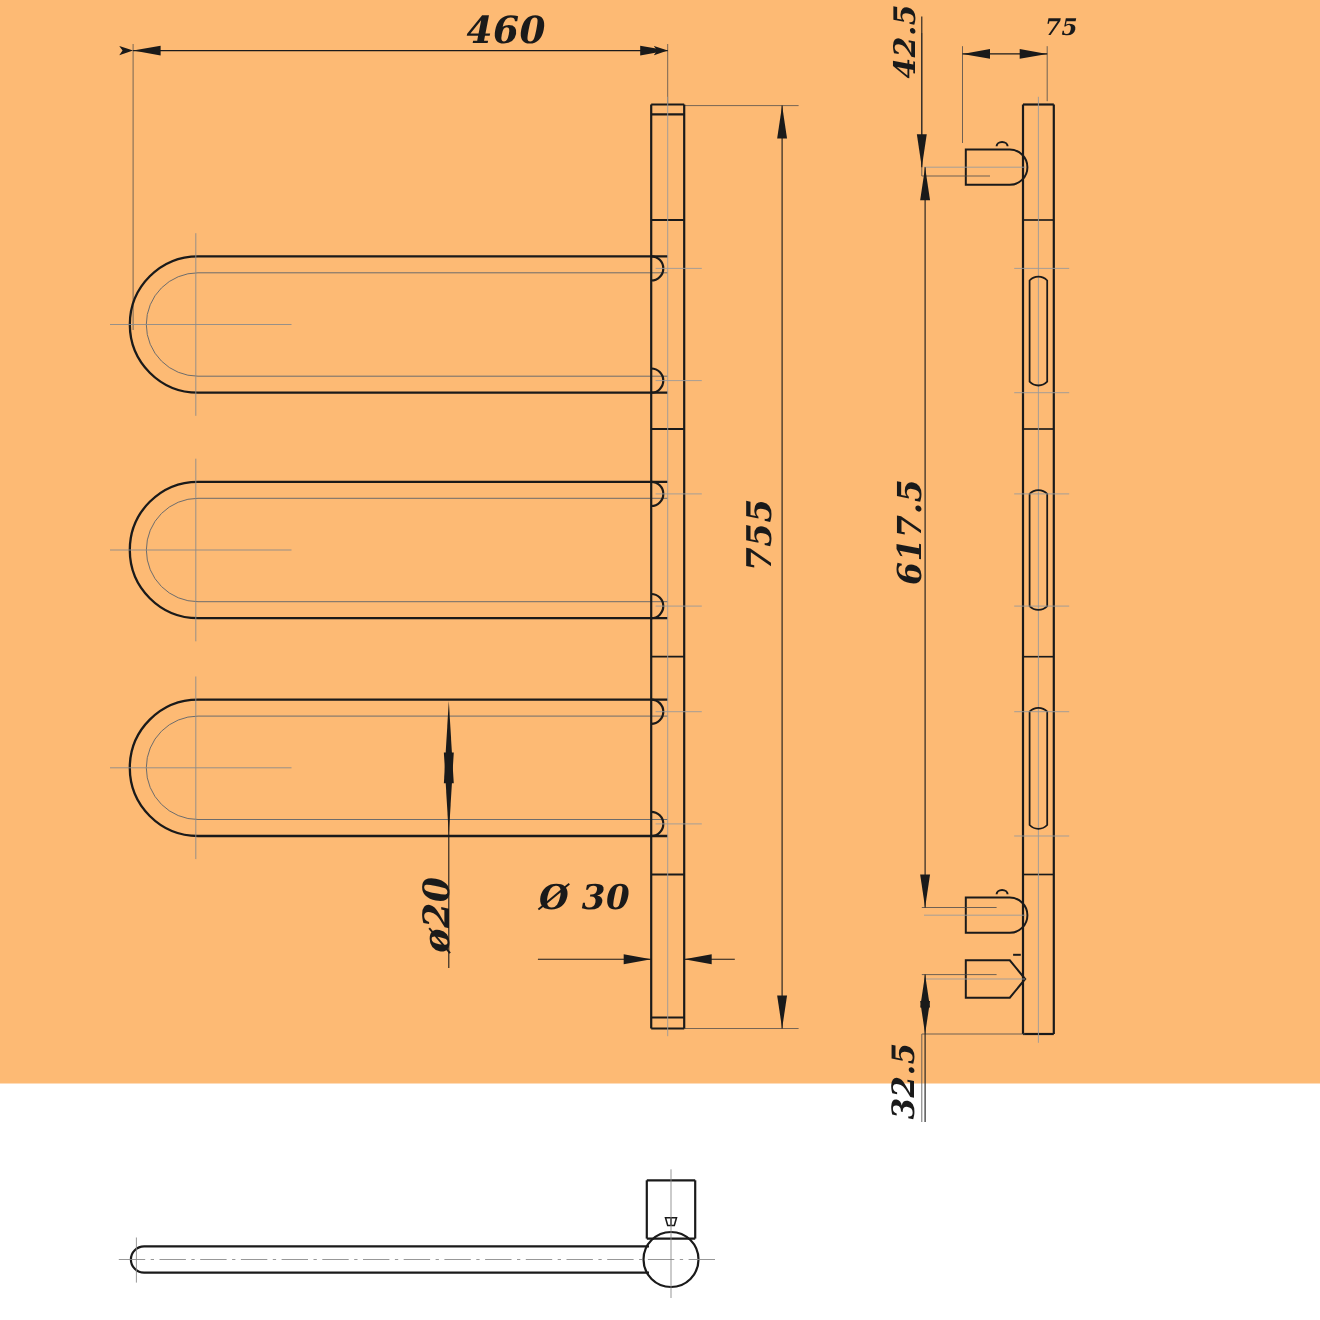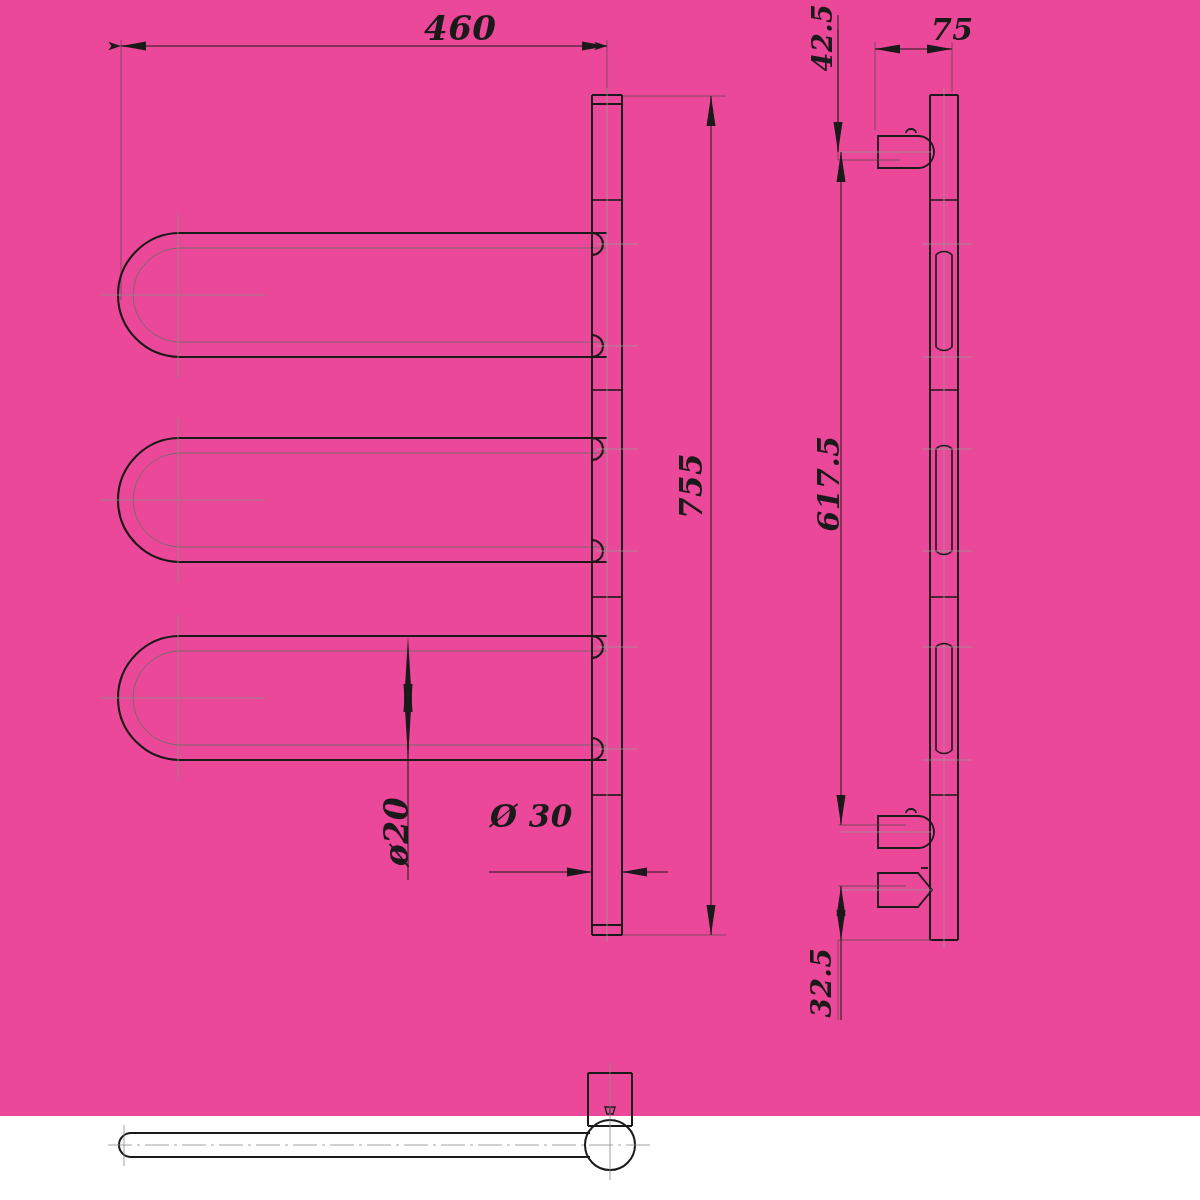--- a/index.html
+++ b/index.html
@@ -1,18 +1,18 @@
 <!DOCTYPE html>
 <html><head>
 <meta charset="utf-8">
 <style>
   html,body{margin:0;padding:0;background:#ffffff;}
   body{width:1200px;height:1200px;overflow:hidden;
        font-family:"DejaVu Sans","Liberation Sans",sans-serif;}
-  #stage{position:relative;width:1200px;height:1116px;background:#ec4899;}
+  #stage{position:relative;width:1200px;height:985px;background:#fdba74;}
   svg#dwg{position:absolute;left:0;top:0;width:1200px;height:1200px;display:block;}
   .lbl{position:absolute;color:#1a1a1a;font-family:"DejaVu Serif","Liberation Serif",serif;
        font-style:italic;font-weight:700;white-space:nowrap;letter-spacing:0.5px;}
 </style>
 </head>
 <body>
 
 <div id="stage">
 
   <svg id="dwg" viewBox="0 0 1200 1200">
@@ -272,21 +272,21 @@
 
     </g>
   </svg>
 
   <div class="lbl" style="left:424px;top:8px;font-size:34px;">460</div>
 
   <div class="lbl" style="left:658px;top:468px;font-size:31px;transform:rotate(-90deg);transform-origin:center;">755</div>
 
   <div class="lbl" style="left:789px;top:22px;font-size:27px;transform:rotate(-90deg);transform-origin:center;">42.5</div>
 
-  <div class="lbl" style="left:931px;top:12px;font-size:30px;">75</div>
+  <div class="lbl" style="left:950px;top:12px;font-size:21px;">75</div>
 
   <div class="lbl" style="left:780px;top:466px;font-size:30px;transform:rotate(-90deg);transform-origin:center;">617.5</div>
 
   <div class="lbl" style="left:786px;top:966px;font-size:28px;transform:rotate(-90deg);transform-origin:center;">32.5</div>
 
   <div class="lbl" style="left:362px;top:812px;font-size:33px;transform:rotate(-90deg);transform-origin:center;">ø20</div>
 
   <div class="lbl" style="left:490px;top:798px;font-size:31px;">Ø 30</div>
 
 </div>

